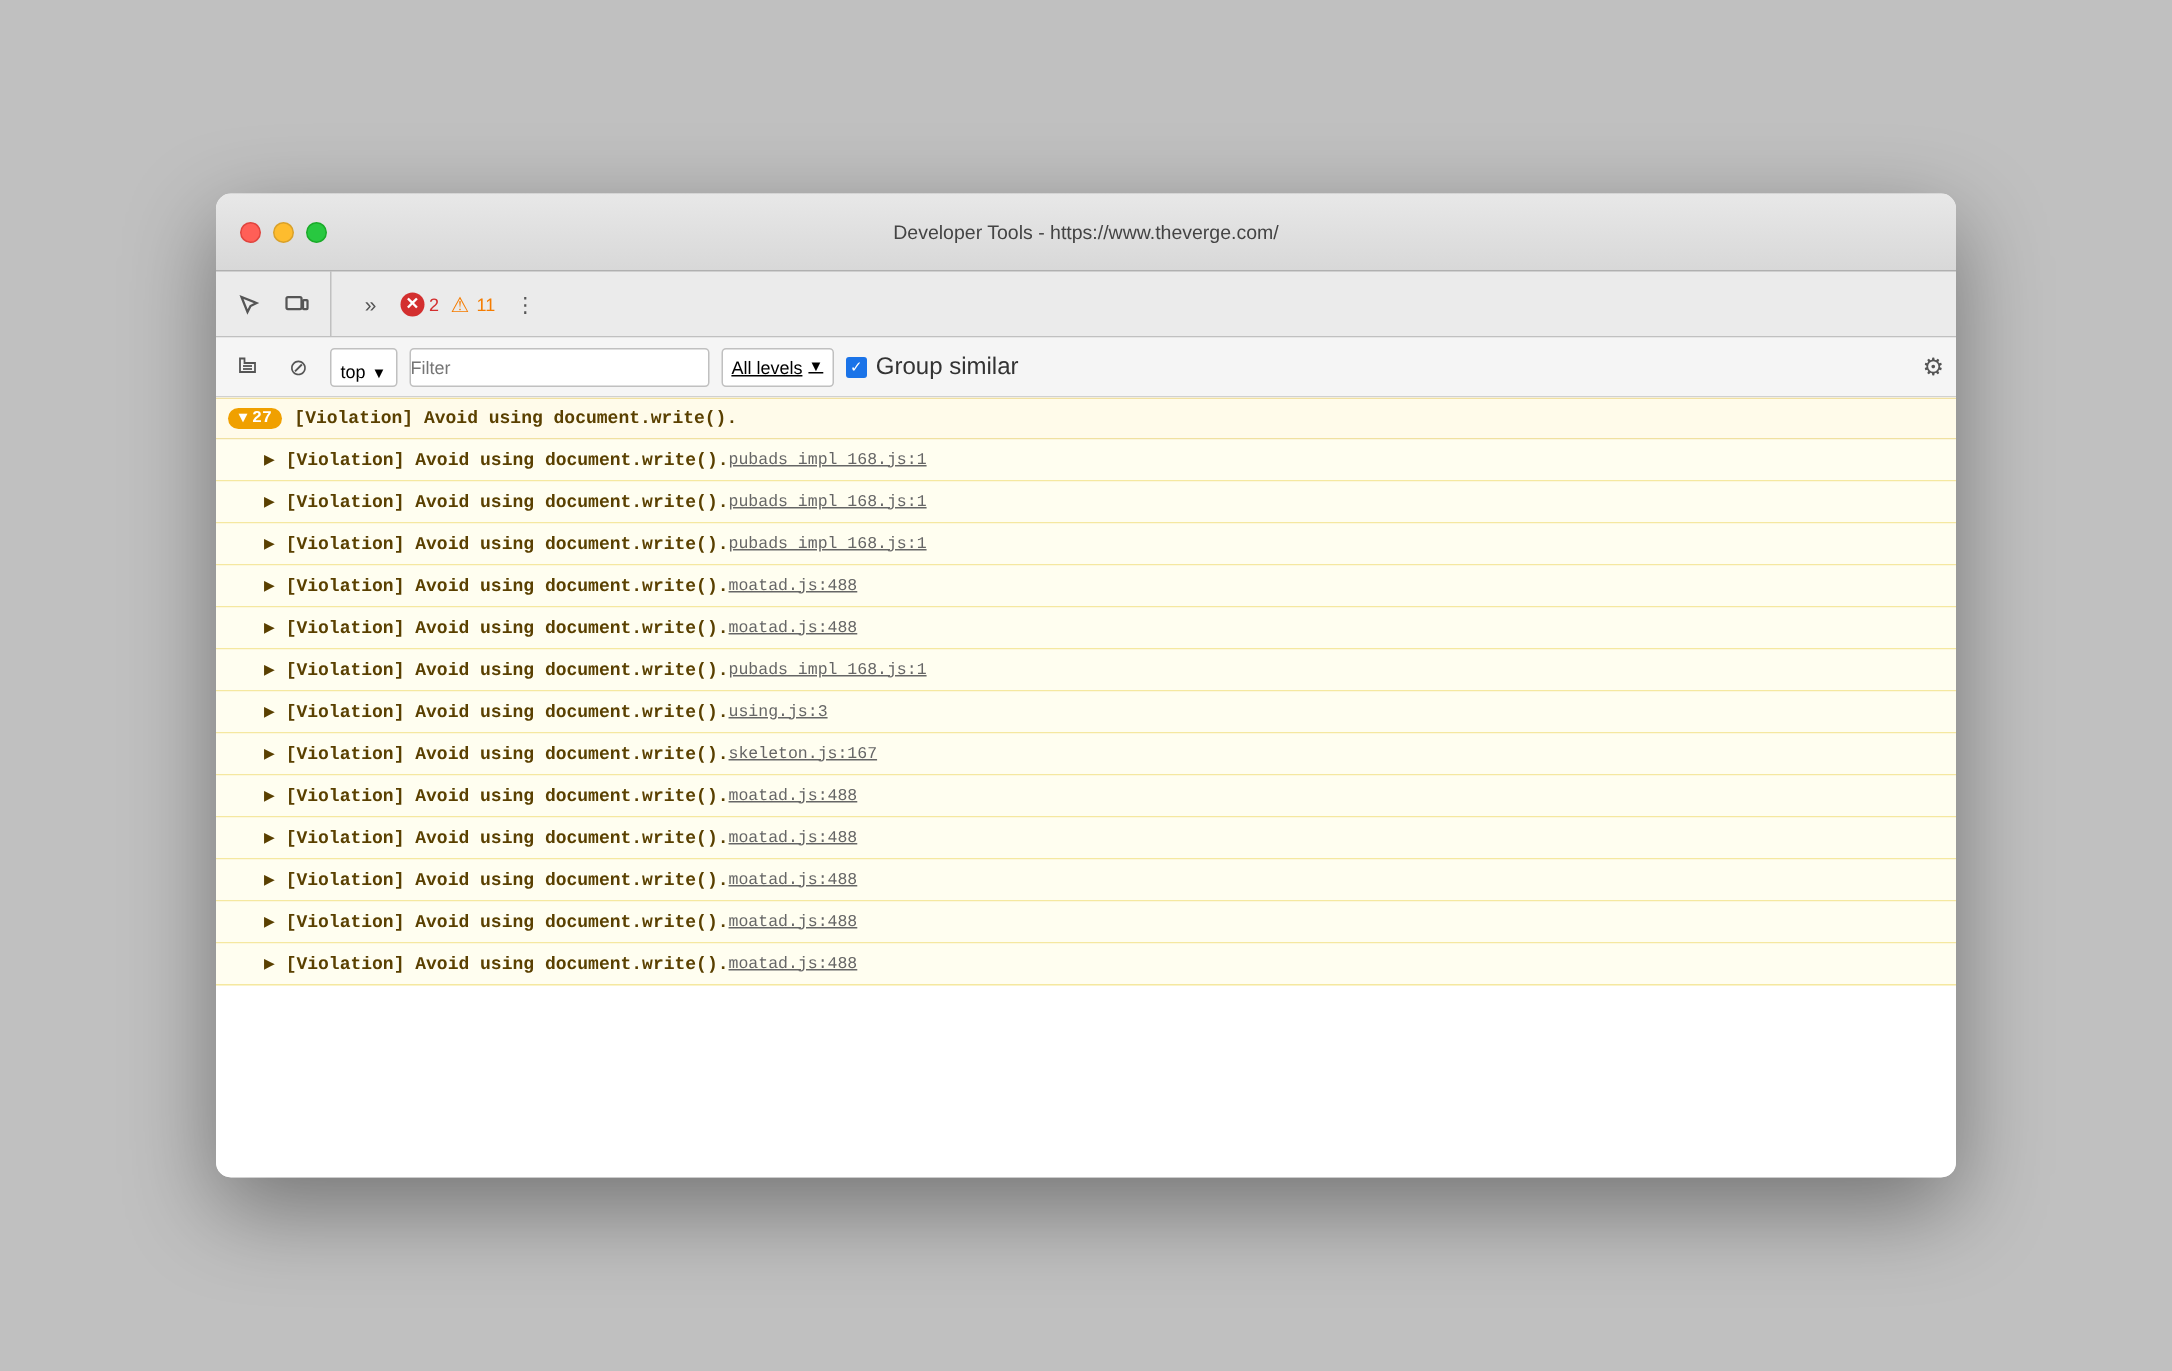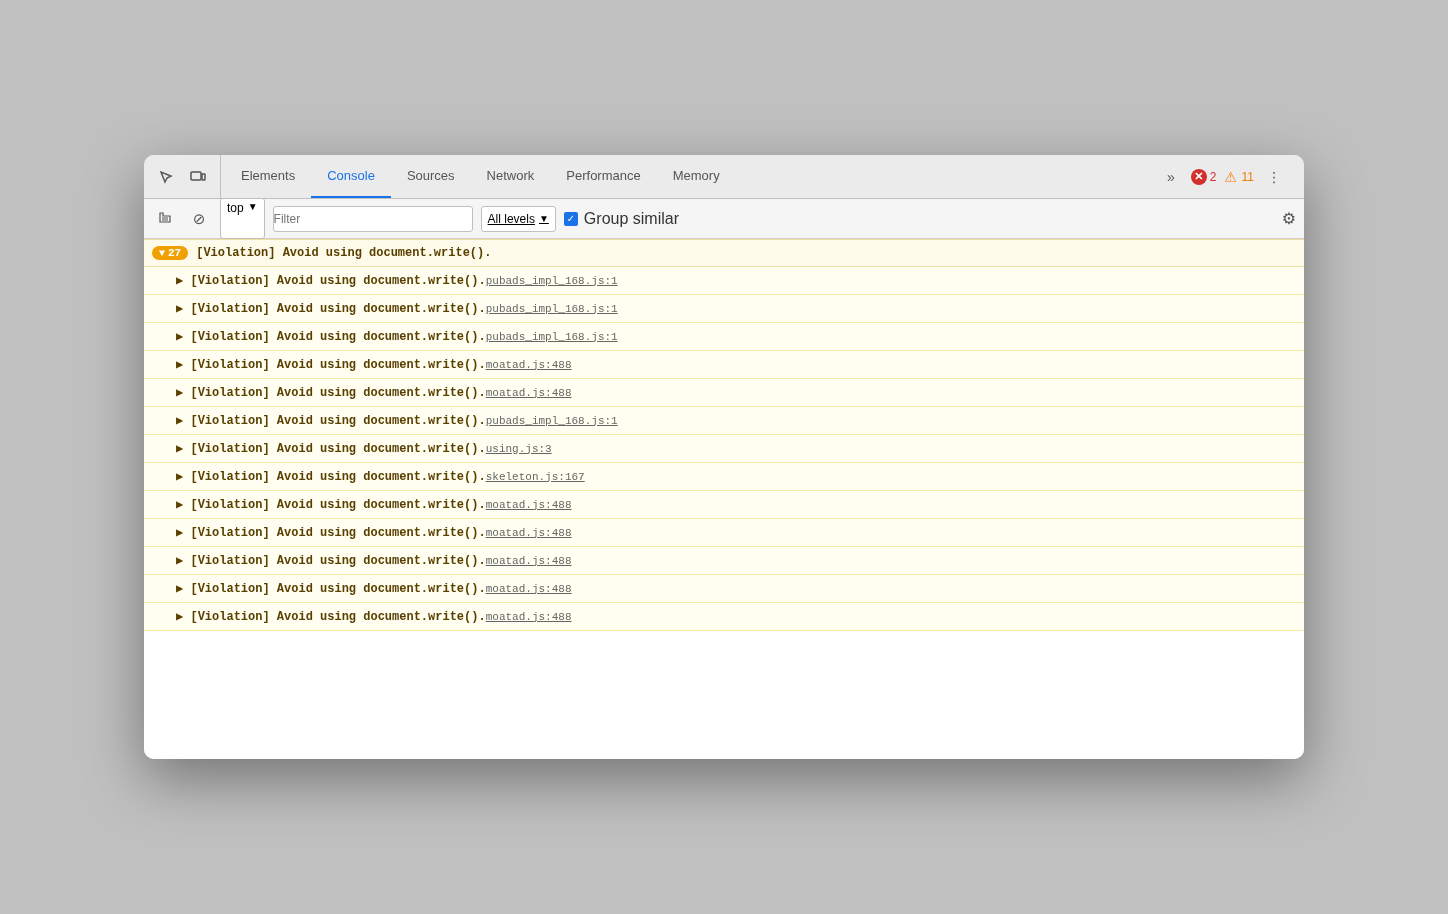--- a/index.html
+++ b/index.html
@@ -151,29 +151,29 @@
       display: flex;
       align-items: center;
       justify-content: center;
       cursor: pointer;
       border-radius: 3px;
       color: #555;
       font-size: 13px;
     }
     .context-select {
       display: flex;
-      align-items: flex-start;
+      align-items: flex-end;
       border: 1px solid #c0c0c0;
       border-radius: 3px;
       background: white;
       padding: 2px 6px;
       font-size: 12px;
       cursor: pointer;
       gap: 4px;
-      height: 41px;
+      height: 26px;
     }
     .filter-input {
       flex: 1;
       height: 26px;
       border: 1px solid #c0c0c0;
       border-radius: 3px;
       padding: 0 0;
       font-size: 12px;
       outline: none;
       background: white;
@@ -276,56 +276,44 @@
       font-size: 12px;
       font-weight: bold;
     }
     .spacer { flex: 1; }
   </style>
 </head>
 <body>
 
 <div class="window">
 
+  <div class="titlebar">
+    <div class="traffic-lights">
+      <div class="traffic-light close"></div>
+      <div class="traffic-light minimize"></div>
+      <div class="traffic-light maximize"></div>
+    </div>
+    <span class="titlebar-title">Developer Tools - https://www.theverge.com/</span>
+  </div>
 
   <div class="tabs-bar">
     <div class="devtools-icons">
       <div class="icon-btn">
         <svg width="16" height="16" viewBox="0 0 16 16" fill="none">
           <path d="M3 3 L7 13 L9 9 L13 7 Z" fill="none" stroke="#555" stroke-width="1.5"></path>
         </svg>
       </div>
       <div class="icon-btn">
         <svg width="16" height="16" viewBox="0 0 16 16" fill="none">
           <rect x="1" y="3" width="10" height="8" rx="1" stroke="#555" stroke-width="1.5" fill="none"></rect>
           <rect x="12" y="5" width="3" height="6" rx="0.5" stroke="#555" stroke-width="1.5" fill="none"></rect>
         </svg>
       </div>
     </div>
 
-    <div class="tabs">
-      <div class="tab">
-        <span>Elements</span>
-      </div>
-      <div class="tab active">
-        <span>Console</span>
-      </div>
-      <div class="tab">
-        <span>Sources</span>
-      </div>
-      <div class="tab">
-        <span>Network</span>
-      </div>
-      <div class="tab">
-        <span>Performance</span>
-      </div>
-      <div class="tab">
-        <span>Memory</span>
-      </div>
-    </div>
 
     <div class="tabs-right">
       <div class="icon-btn">»</div>
       <div class="error-badge">
         <div class="badge-icon-error">✕</div>
         <span>2</span>
       </div>
       <div class="warn-badge">
         <div class="badge-icon-warn">⚠</div>
         <span>11</span>

